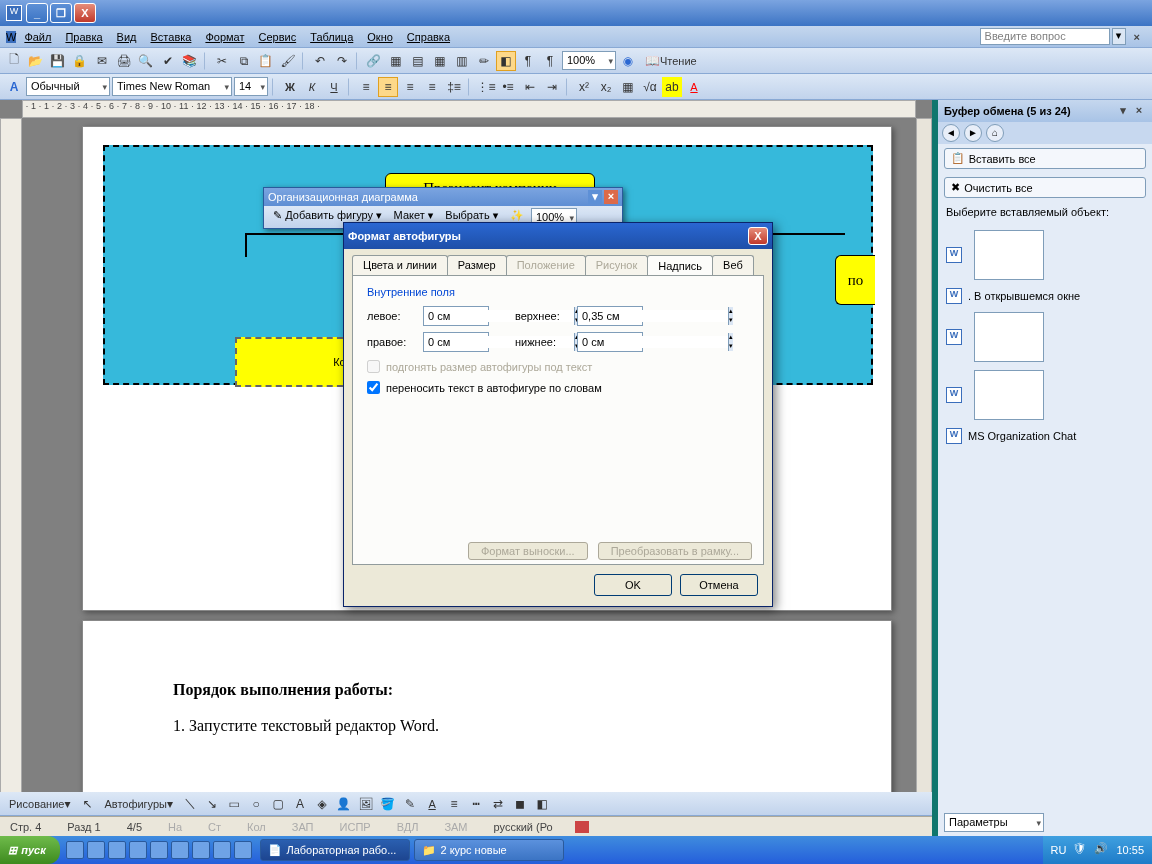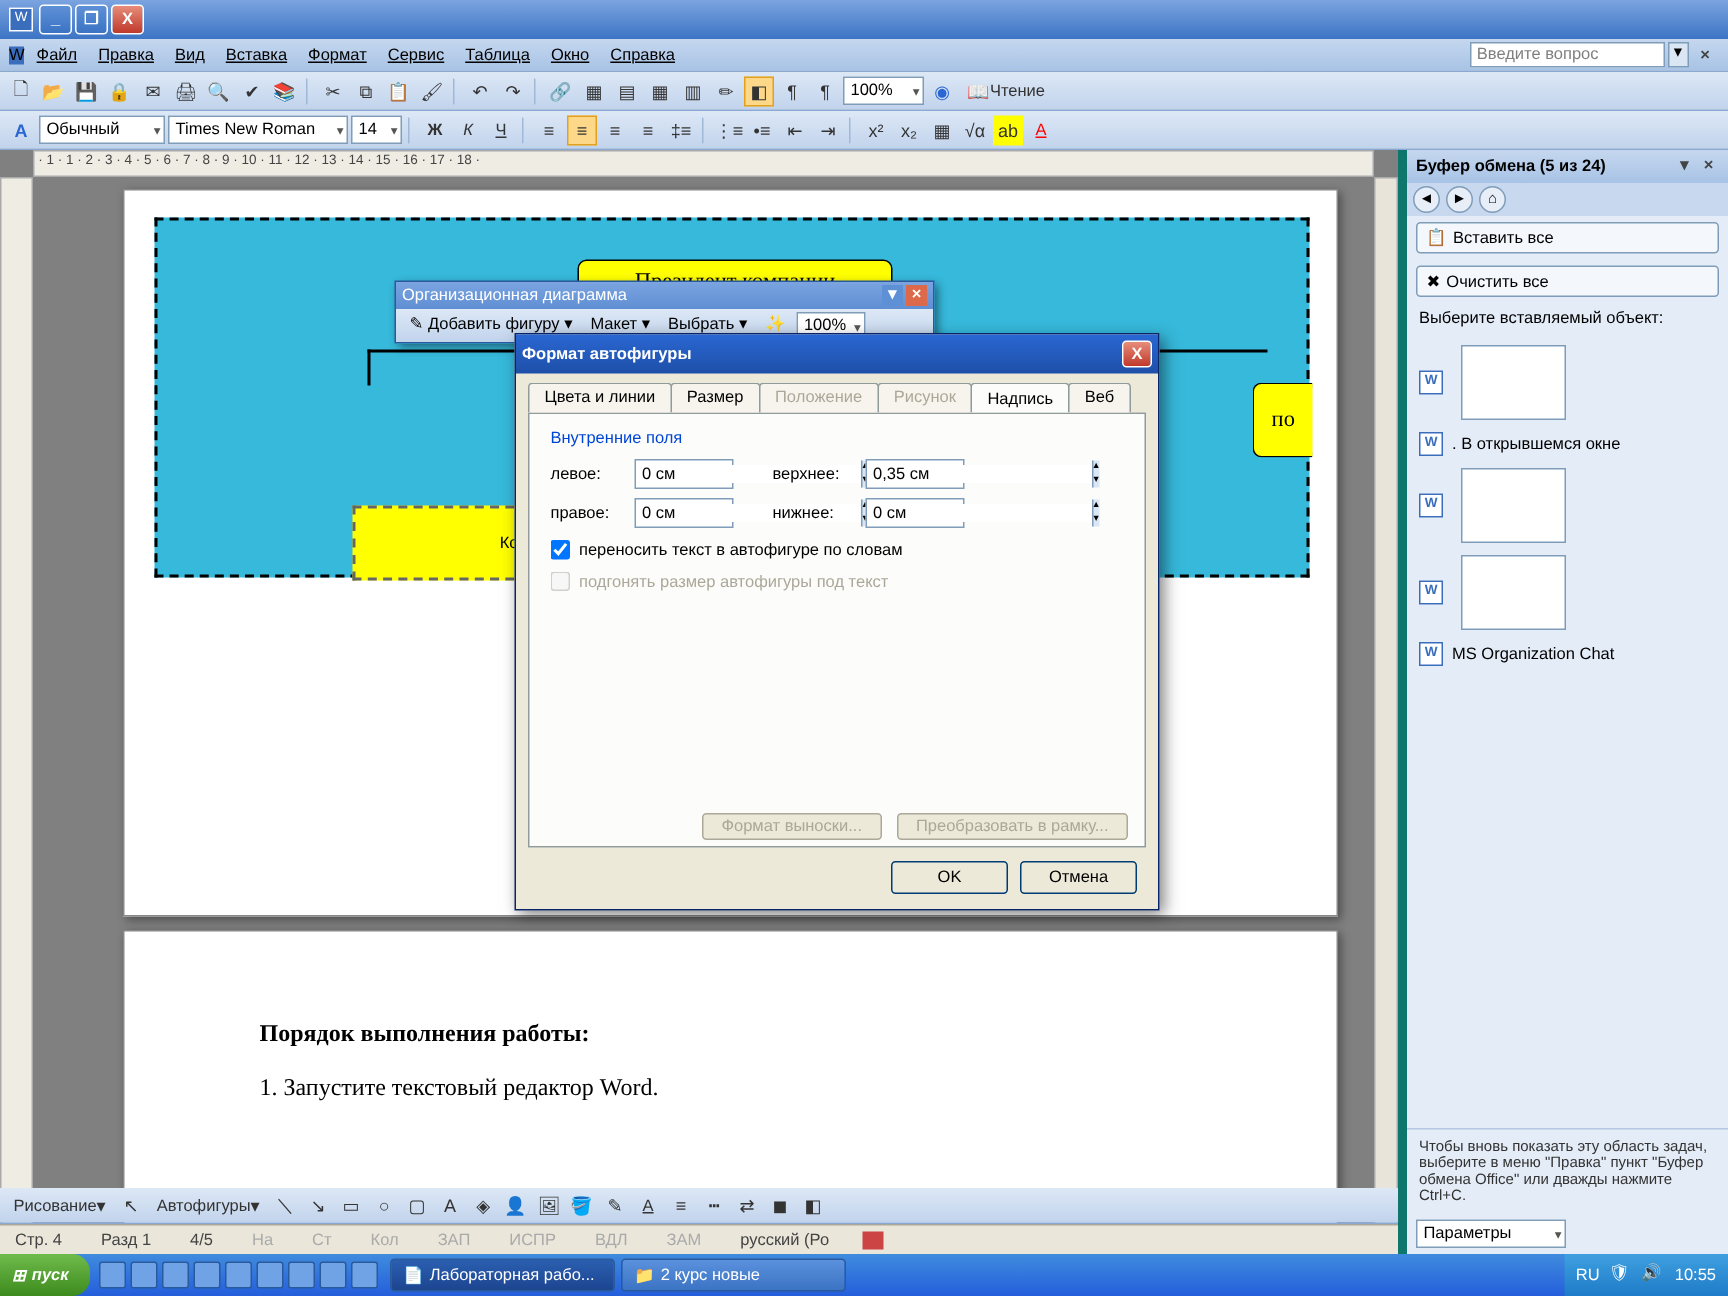--- a/index.html
+++ b/index.html
@@ -297,27 +297,27 @@
               </div>
             <label style="width:56px;margin-left:20px">нижнее:</label>
             <div class="spinbox">
                 <input value="0 см" style="">
                 <div class="spins">
                   <div>▴</div>
                   <div>▾</div>
                 </div>
               </div>
           </div>
+          <div class="chk disabled">
+            <input type="checkbox" disabled="" style="">
+            <span>подгонять размер автофигуры под текст</span>
+          </div>
           <div class="chk">
             <input type="checkbox" checked="" style="">
             <span>переносить текст в автофигуре по словам</span>
-          </div>
-          <div class="chk disabled">
-            <input type="checkbox" disabled="" style="">
-            <span>подгонять размер автофигуры под текст</span>
           </div>
           <div class="bottom-btns">
             <button disabled="">Формат выноски...</button>
             <button disabled="">Преобразовать в рамку...</button>
           </div>
         </div>
         <div class="dlg-btns">
           <button>OK</button>
           <button>Отмена</button>
         </div>
@@ -361,21 +361,20 @@
       </div>
     <div class="tp-item">
         <span class="tp-w-icon">W</span>
         <span class="tp-thumb"></span>
       </div>
     <div class="tp-item">
         <span class="tp-w-icon">W</span>
         <span>MS Organization Chat</span>
       </div>
   </div>
-  <div class="tp-hint">Чтобы вновь показать эту область задач, выберите в меню "Правка" пункт "Буфер обмена Office" или дважды нажмите Ctrl+C.</div>
   <div class="tp-opts">
     <span class="combo">Параметры</span>
   </div>
 </div>
 
 <div class="toolbar" style="position:absolute;bottom:48px;left:0;right:220px;height:24px">
   <span class="tbtn wide"><span>Рисование</span> ▾</span>
   <span class="tbtn">↖</span>
   <span class="tbtn wide"><span>Автофигуры</span> ▾</span>
   <span class="tbtn">＼</span>

